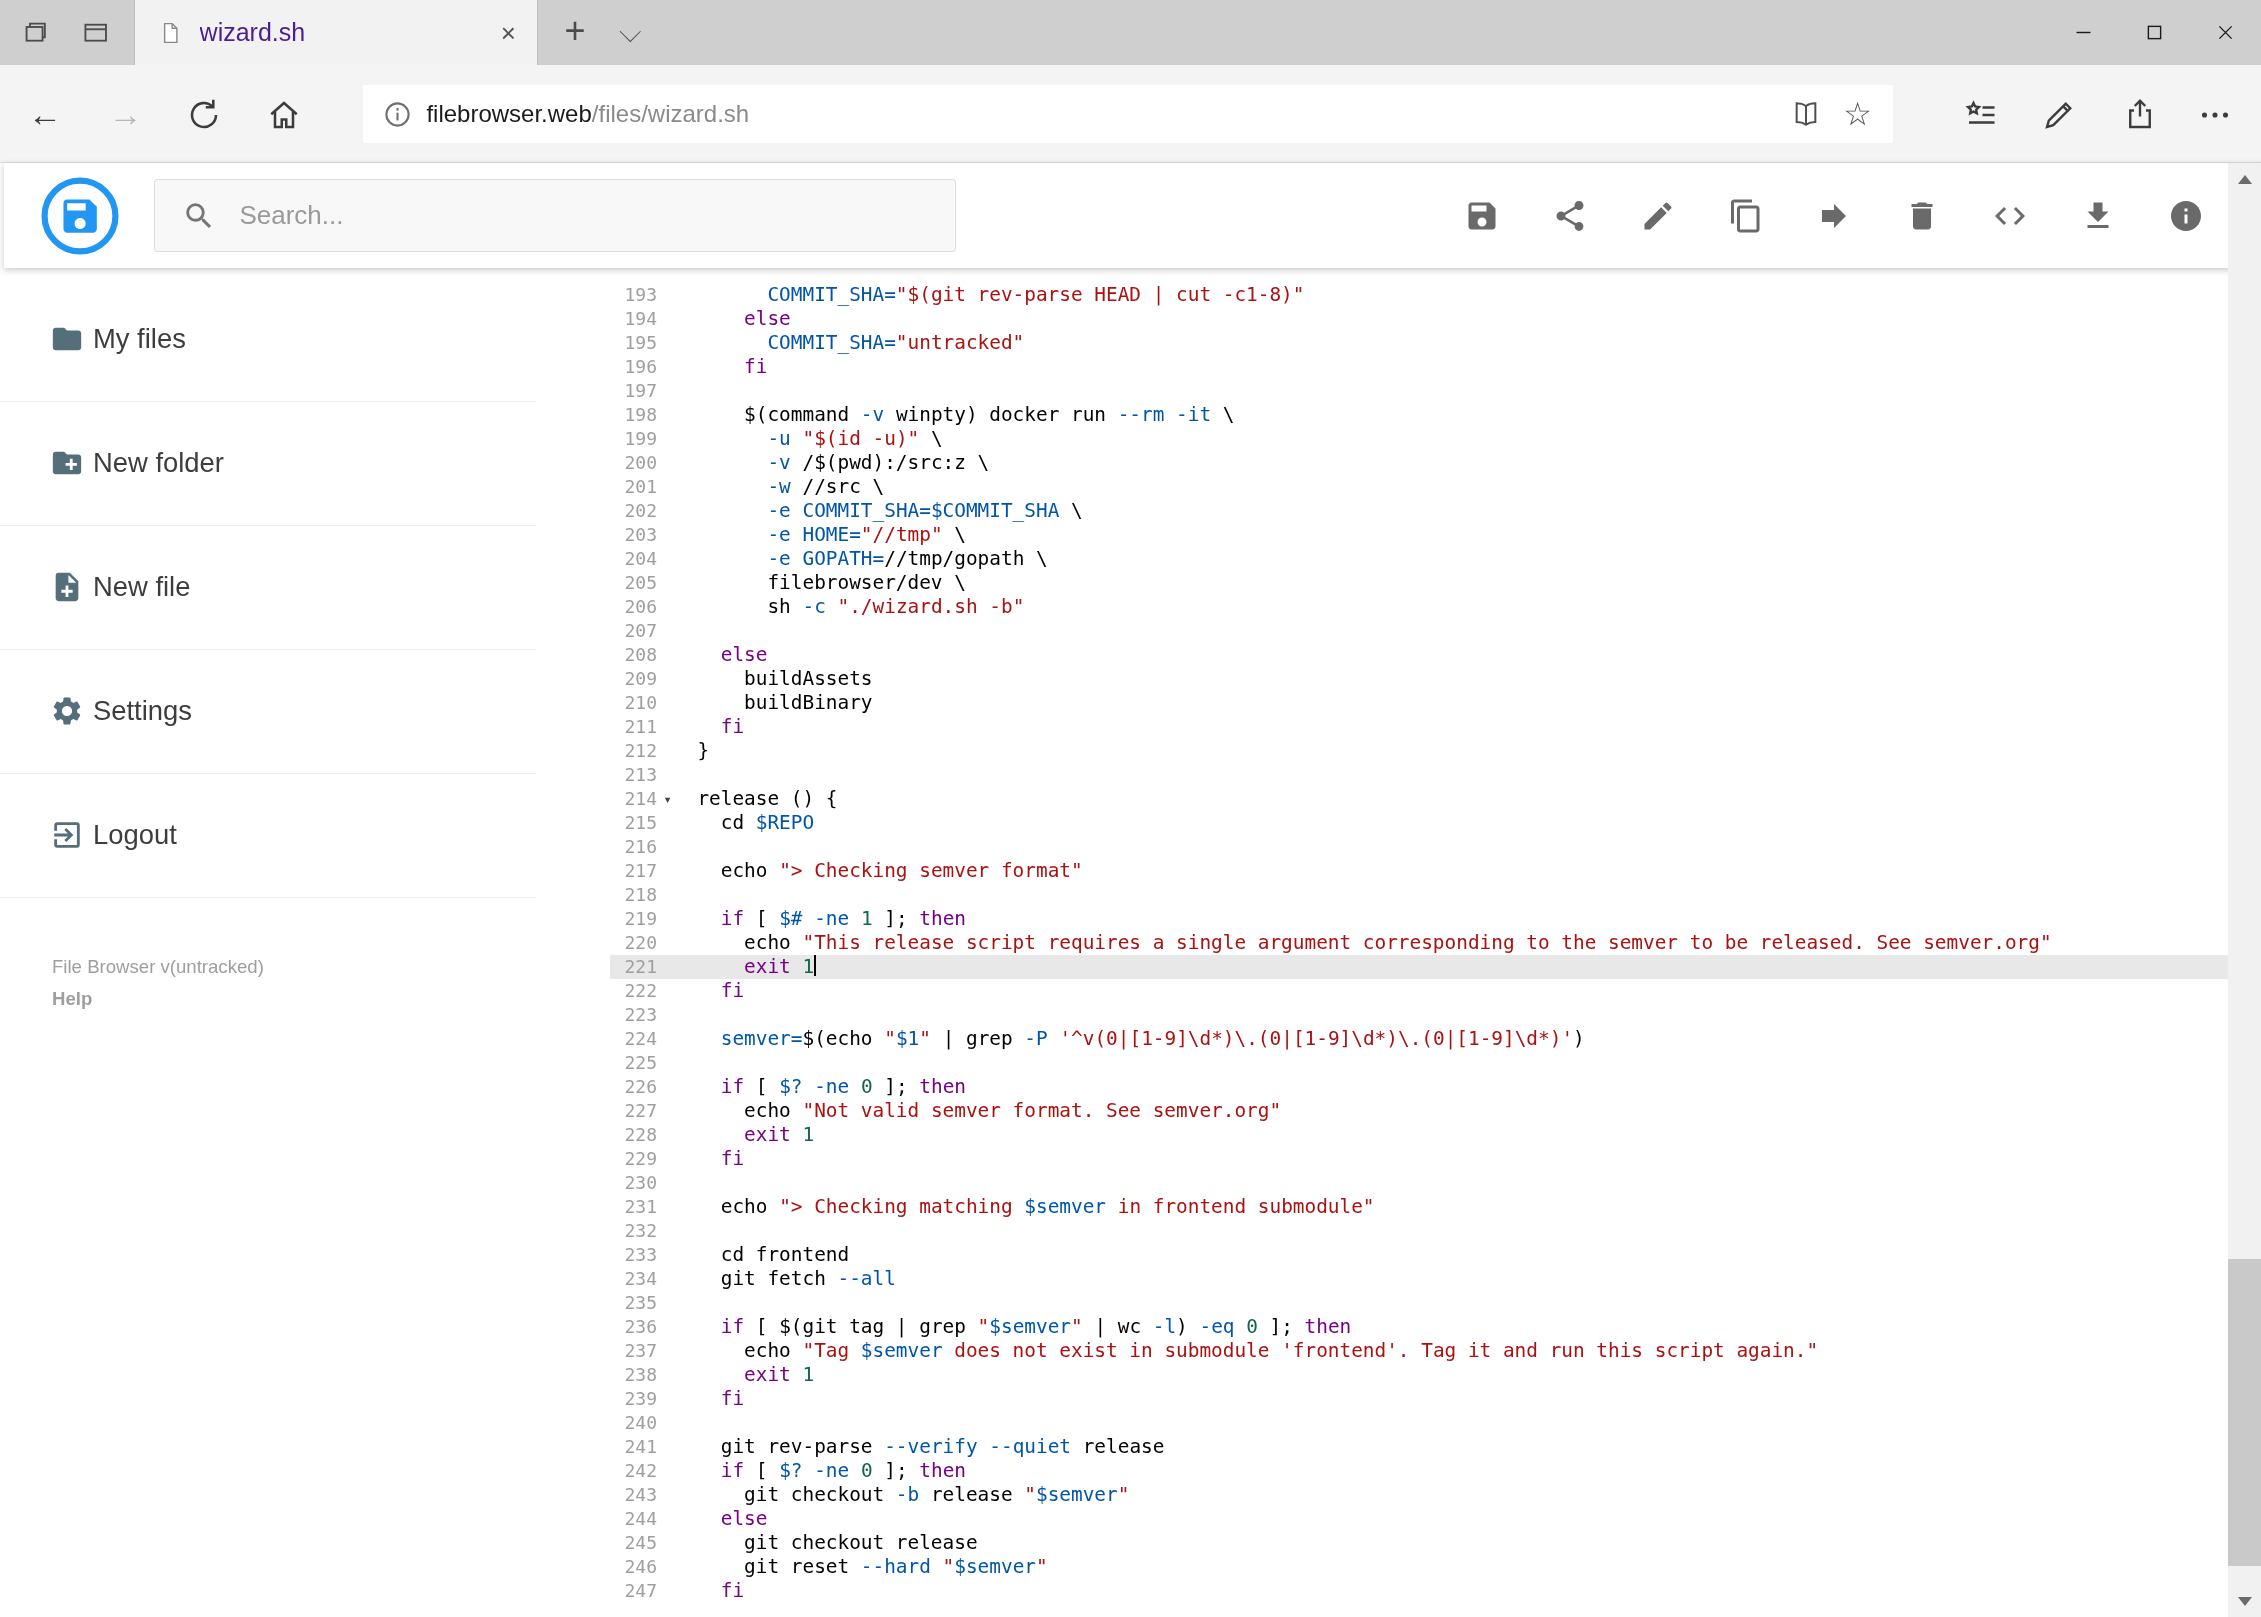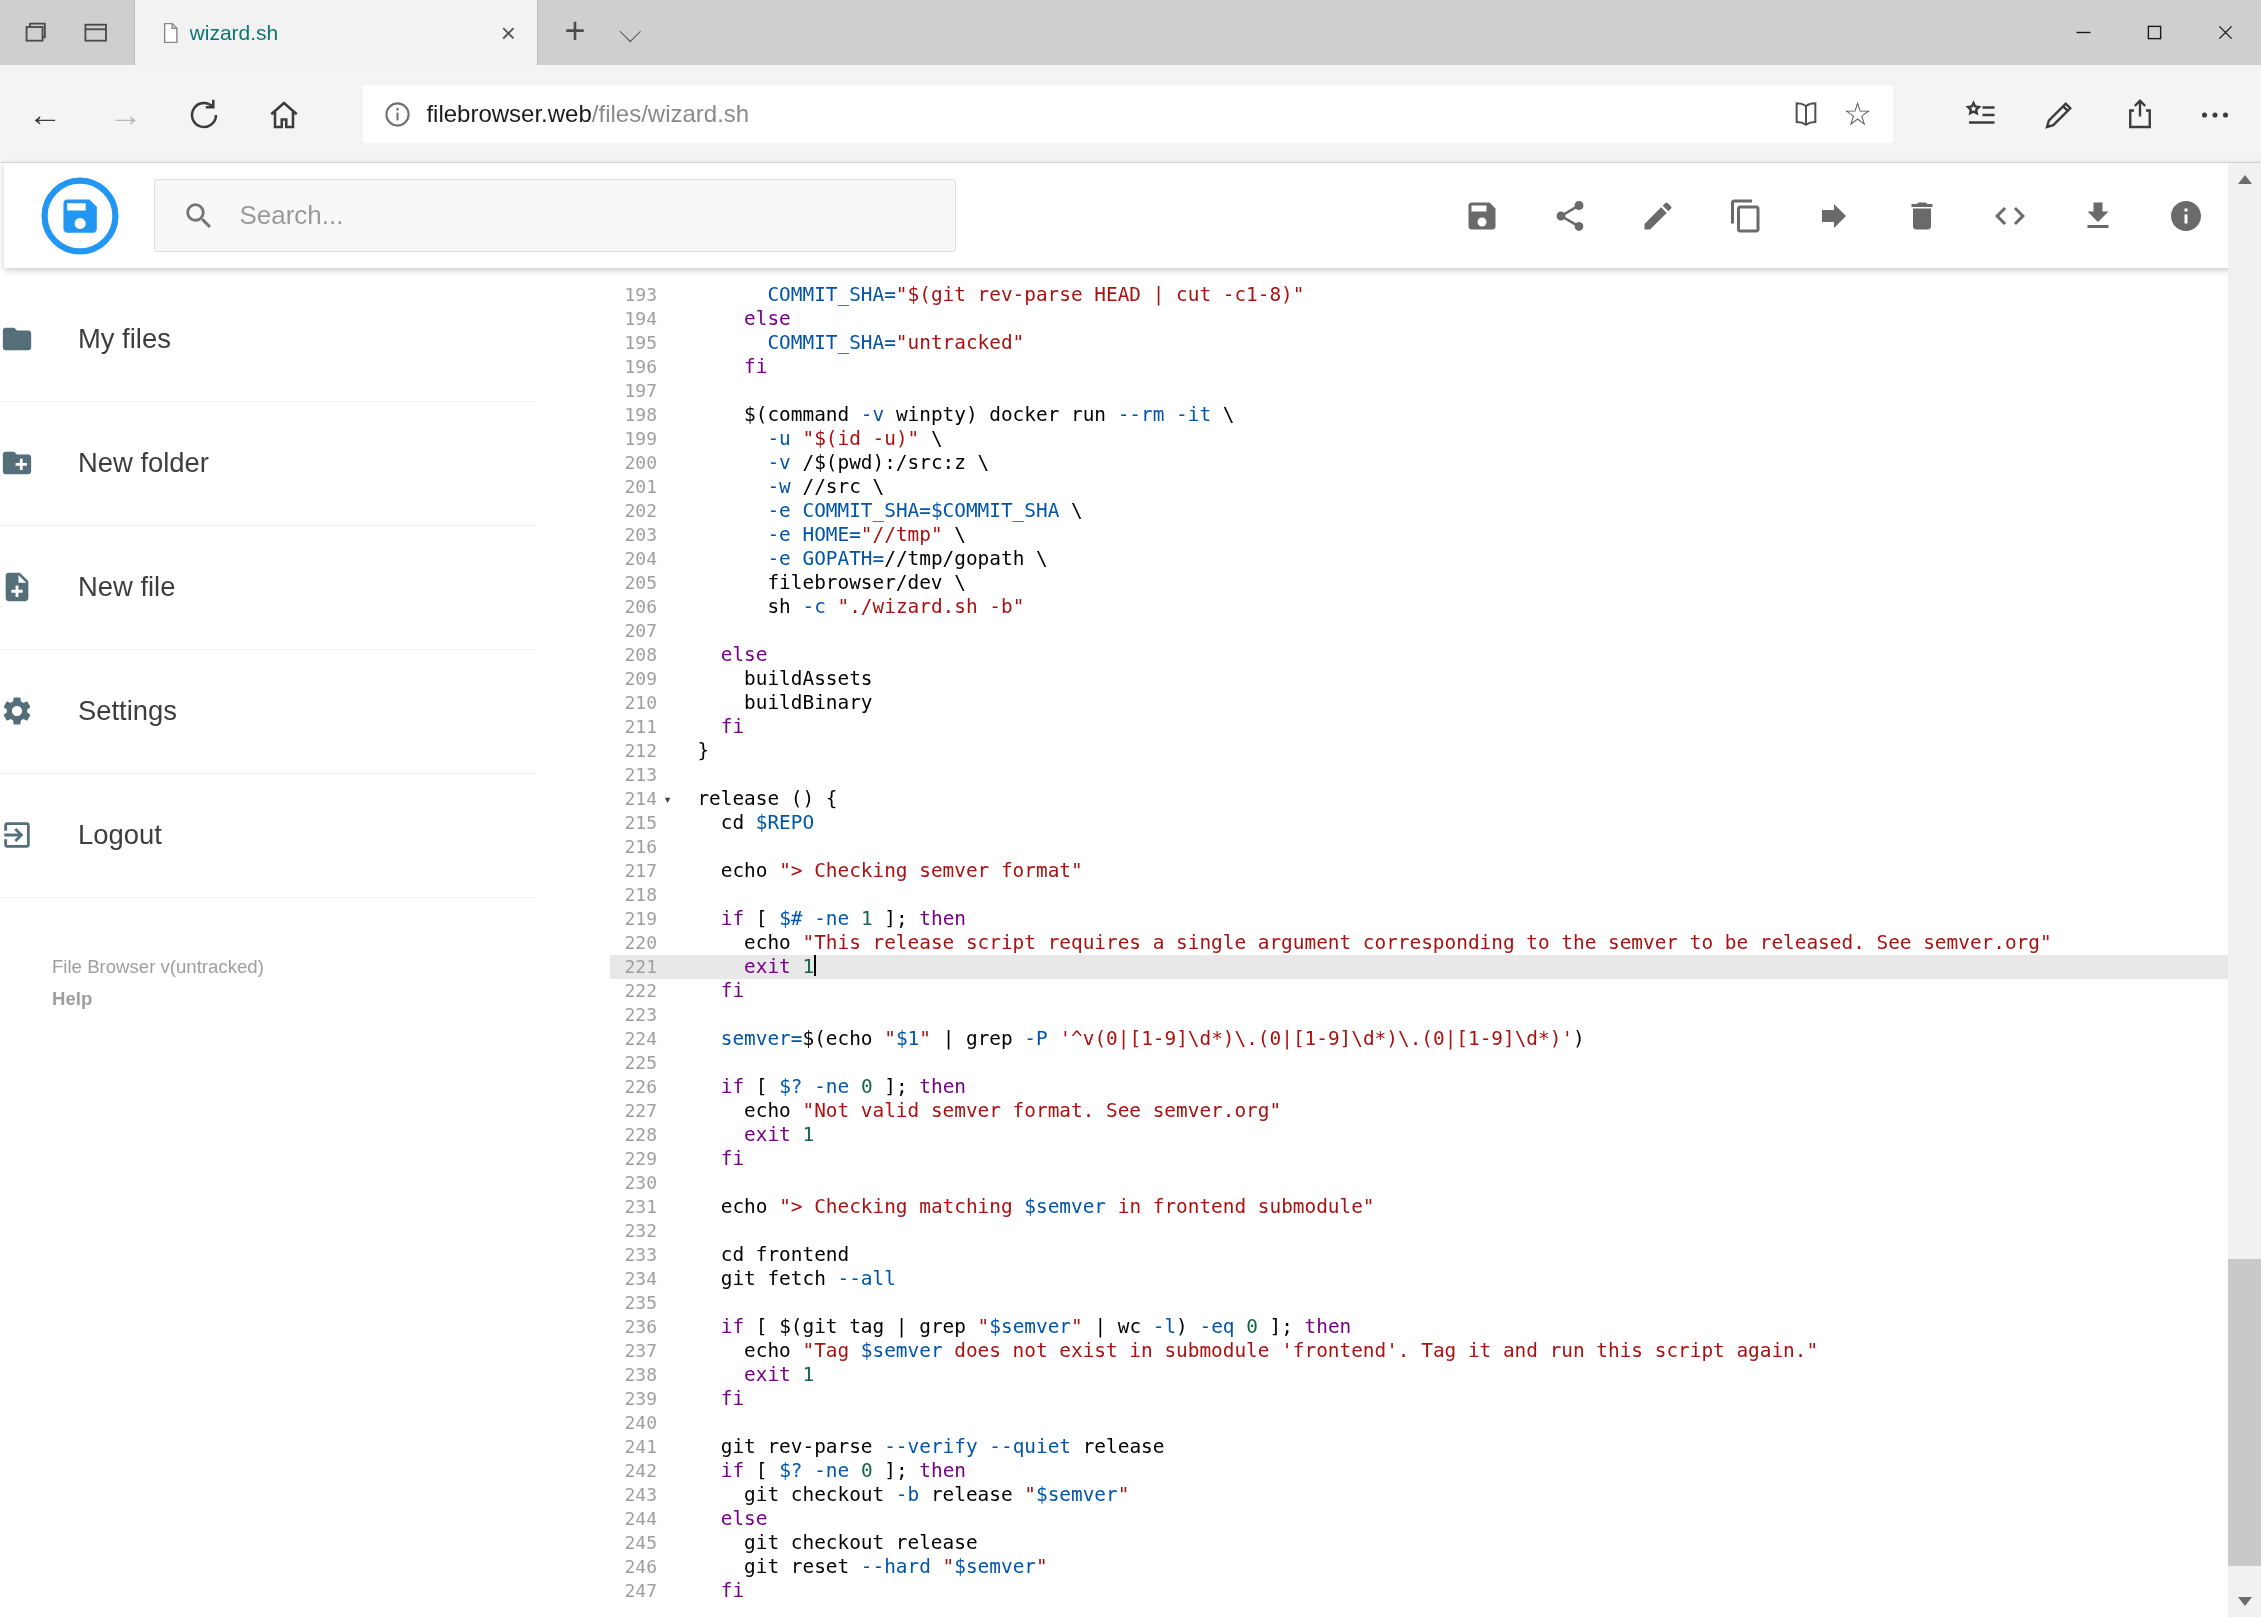--- a/index.html
+++ b/index.html
@@ -10,21 +10,21 @@
   }
   .screen { position:absolute; inset:0; }
 
   
   .tabbar { position:absolute; left:0; top:0; width:100%; height:65px; background:#cfcfcf; }
   .tabbar-icon { position:absolute; top:18px; width:36px; height:29px; display:flex; align-items:center; justify-content:center; }
   .tab { position:absolute; left:134px; top:0; width:404px; height:65px; background:#f2f2f2;
          border-left:0.8px solid #bdbdbd; border-right:0.8px solid #bdbdbd;
          display:flex; align-items:center; }
   .tab-favicon { margin-left:24px; flex:none; display:flex; }
-  .tab-title { margin-left:8px; font-size:21px; color:#0f766e; flex:1; white-space:nowrap; overflow:hidden; }
+  .tab-title { margin-left:18px; font-size:25px; color:#4c1d95; flex:1; white-space:nowrap; overflow:hidden; }
   .tab-close { flex:none; margin-right:21px; font-size:26px; color:#555; line-height:1; }
   .newtab-btn { position:absolute; left:554px; top:11.3px; width:42px; height:42px;
                 font-size:36px; color:#4a4a4a; text-align:center; line-height:40px; font-weight:300; }
   .tablist-chevron { position:absolute; left:620px; top:24px; width:21px; height:21px; }
   .chev { width:14.5px; height:14.5px; border-right:1.6px solid #4a4a4a; border-bottom:1.6px solid #4a4a4a; transform:rotate(45deg); margin:0 auto; }
   .win-controls { position:absolute; right:0; top:0; height:65px; display:flex; }
   .win-btn { width:71px; height:65px; display:flex; align-items:center; justify-content:center; }
 
   
   .navbar { position:absolute; left:0; top:65px; width:100%; height:98px; background:#f4f4f4; border-bottom:0.8px solid #dcdcdc; }
@@ -48,21 +48,21 @@
                border:0.8px solid #dcdcdc; border-radius:3.2px; display:flex; align-items:center; }
   .searchbox svg { margin-left:27.4px; flex:none; }
   .search-input { margin-left:21px; border:none; outline:none; background:transparent; flex:1;
                   font-size:26px; color:#444; font-family:"Liberation Sans",sans-serif; }
   .search-input::placeholder { color:#9a9a9a; opacity:1; }
   .header-actions { position:absolute; right:61px; top:0; height:105px; display:flex; align-items:center; gap:52px; }
   .action-icon { width:36px; height:36px; display:flex; }
 
   
   .sidebar { position:absolute; left:0; top:268px; width:610px; padding-top:9.7px; background:#fff; z-index:5; }
-  .side-item { display:flex; align-items:center; height:124px; gap:44px;
+  .side-item { display:flex; align-items:center; height:124px; padding-left:50px; gap:9px;
                margin-right:74px; border-bottom:0.8px solid #f1f1f1; }
   .side-item:last-of-type { border-bottom:0.8px solid #f1f1f1; }
   .side-label { font-size:27.4px; color:#3d3d3d; }
   .side-footer { padding:53px 0 0 52px; font-size:18.6px; color:#9e9e9e; line-height:32px; }
   .side-footer .help { display:block;font-weight:bold; }
 
   
   .editor { position:absolute; left:610px; top:268px; right:33px; bottom:0; padding-top:14.5px;
             overflow:hidden; background:#fff;
             font-family:"DejaVu Sans Mono", monospace; font-size:19.4px; }

